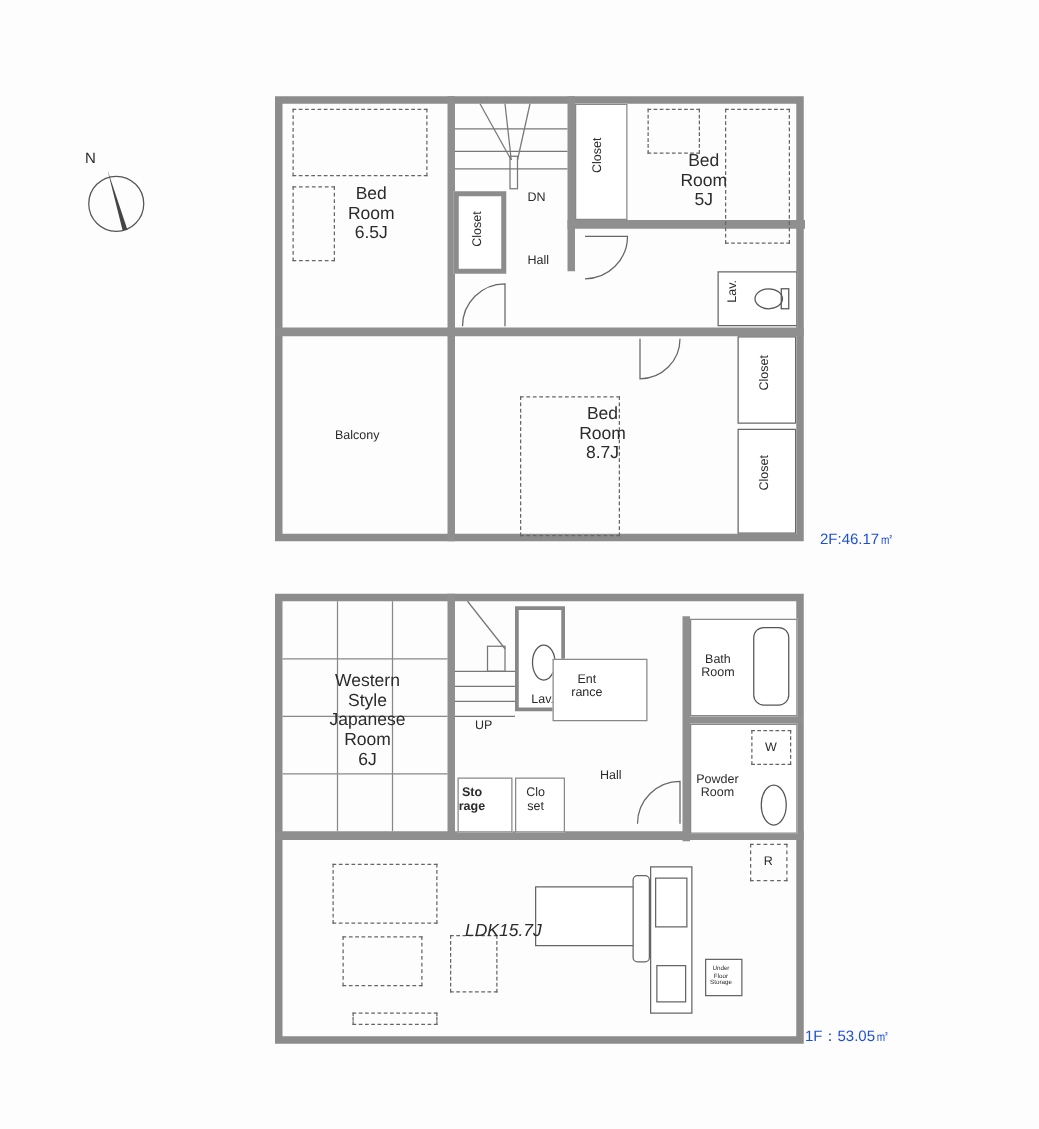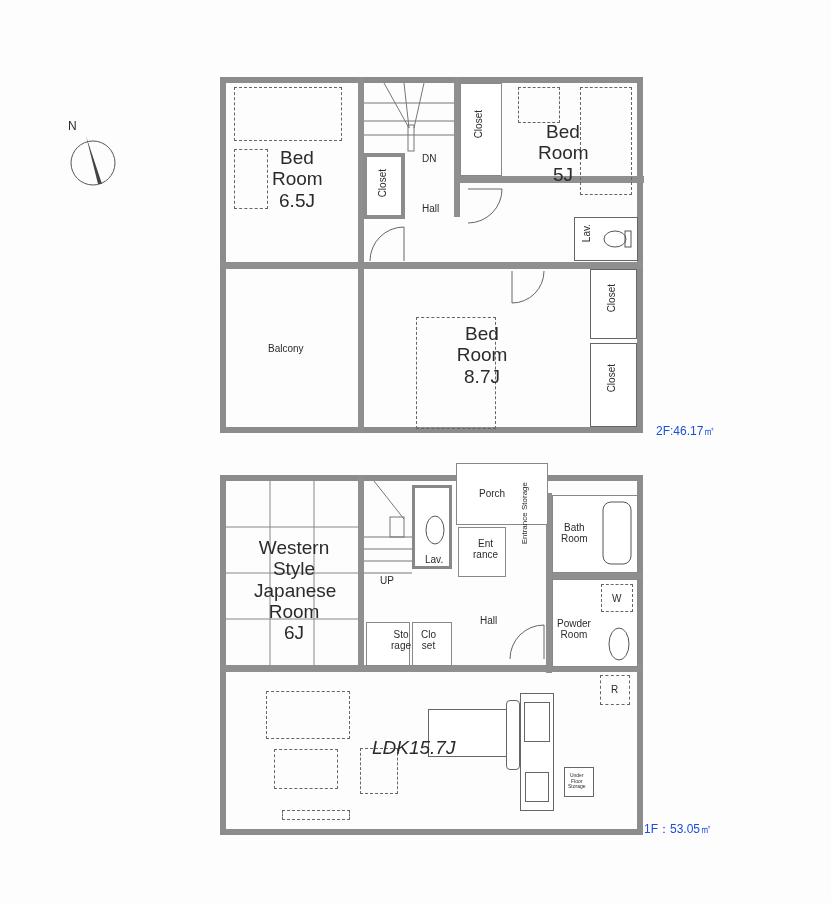--- a/index.html
+++ b/index.html
@@ -1,21 +1,21 @@
 <!DOCTYPE html>
 <html><head>
 <meta charset="utf-8">
 <style>
   html,body{margin:0;padding:0;background:#fdfdfd;}
   body{width:831px;height:903px;position:relative;overflow:hidden;font-family:"Liberation Sans",sans-serif;color:#2a2a2a;}
   .abs{position:absolute;}
   .wall{position:absolute;background:#8f8f8f;}
   .room{position:absolute;border:5px solid #8c8c8c;background:#fff;box-sizing:border-box;}
   .lbl{position:absolute;text-align:center;line-height:1.12;color:#2b2b2b;white-space:nowrap;}
-  .big{font-size:19px;}
+  .big{font-size:14px;}
   .med{font-size:11px;}
   .sm{font-size:10px;}
   .xs{font-size:5px;line-height:1.1;}
   .vert{writing-mode:vertical-rl;transform:rotate(180deg);}
   .dash{position:absolute;border:1px dashed #666;box-sizing:border-box;}
   .thin{position:absolute;border:1px solid #666;box-sizing:border-box;background:#fff;}
   .area{position:absolute;font-size:12px;color:#1d4ed8;}
   svg{position:absolute;overflow:visible;}
 </style>
 </head>
@@ -150,28 +150,22 @@
   </svg>
   <span class="lbl sm" style="left:160px;top:100px;">UP</span>
 
   <div class="thin" style="left:192px;top:10px;width:40px;height:84px;border-color:#888;border-width:3px;">
     <svg width="30" height="40" style="left:6px;top:22px;">
         <ellipse cx="14" cy="20" rx="9" ry="14" fill="none" stroke="#555"></ellipse>
       </svg>
     <span class="lbl sm" style="left:10px;top:66px;">Lav.</span>
   </div>
 
-  <div class="thin" style="left:236px;top:-12px;width:92px;height:62px;border-color:#888;">
-    <span class="lbl sm" style="left:22px;top:24px;">Porch</span>
-    <div class="abs" style="left:64px;top:18px;width:24px;height:44px;">
-      <span class="lbl xs vert" style="font-size:8px;left:0;top:0;"><span>Entrance</span> <span>Storage</span></span>
-    </div>
-  </div>
-
-  <div class="thin" style="left:238px;top:52px;width:48px;height:50px;border-color:#888;padding-left:31px;">
+
+  <div class="thin" style="left:222px;top:52px;width:76px;height:50px;border-color:#888;padding-left:31px;">
     <div class="lbl sm" style="left:14px;top:10px;">
       <div>Ent</div>
       <div>rance</div>
     </div>
   </div>
 
   <div class="thin" style="left:332px;top:20px;width:86px;height:78px;border-color:#888;">
     <div class="lbl sm" style="left:8px;top:26px;">
       <div>Bath</div>
       <div>Room</div>
@@ -193,21 +187,21 @@
     </div>
     <div class="dash" style="left:48px;top:4px;width:32px;height:28px;">
       <span class="lbl sm" style="left:10px;top:8px;">W</span>
     </div>
     <svg width="30" height="36" style="left:52px;top:46px;">
         <ellipse cx="14" cy="18" rx="10" ry="16" fill="none" stroke="#555"></ellipse>
       </svg>
   </div>
 
   <div class="thin" style="left:146px;top:147px;width:44px;height:44px;border-color:#888;">
-    <div class="lbl sm" style="left:24px;top:6px;">
+    <div class="lbl sm" style="left:0;top:6px;font-weight:bold;">
       <div>Sto</div>
       <div>rage</div>
     </div>
   </div>
   <div class="thin" style="left:192px;top:147px;width:40px;height:44px;border-color:#888;">
     <div class="lbl sm" style="left:8px;top:6px;">
       <div>Clo</div>
       <div>set</div>
     </div>
   </div>

